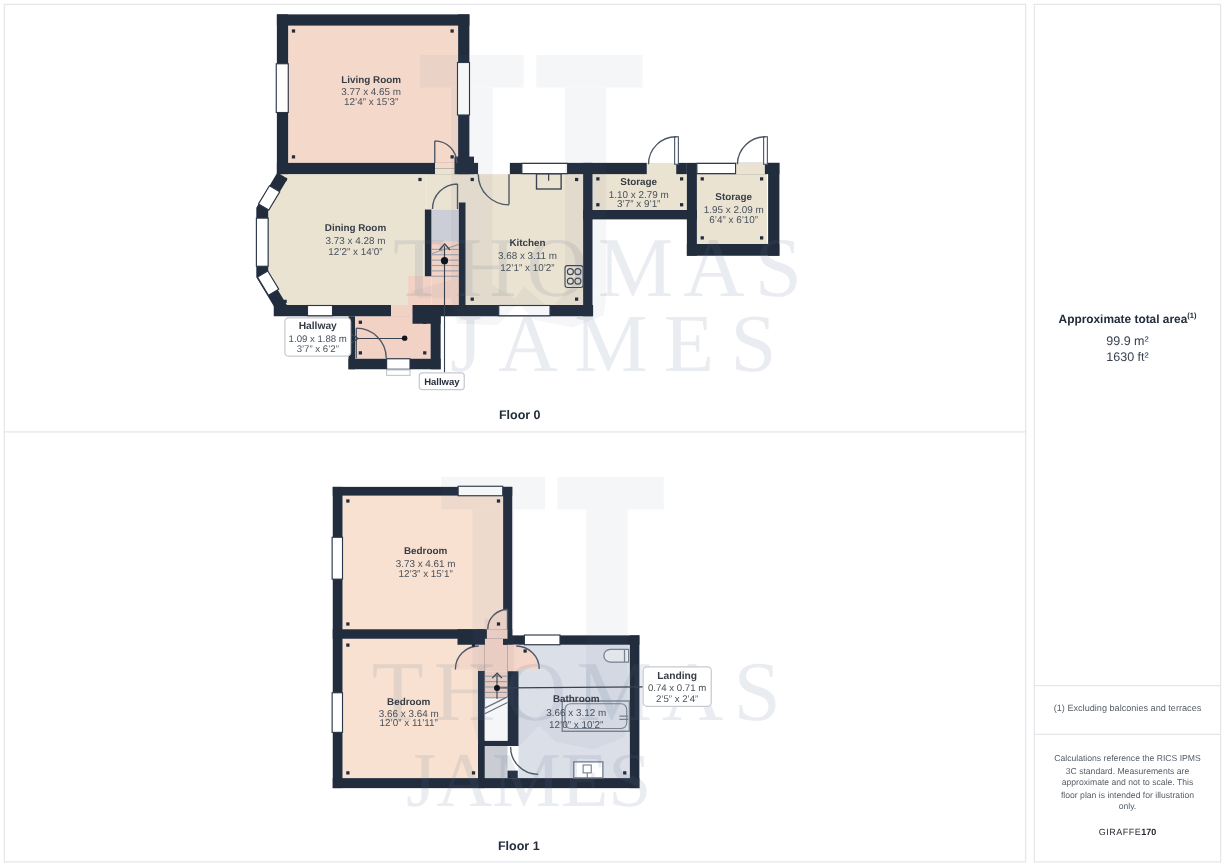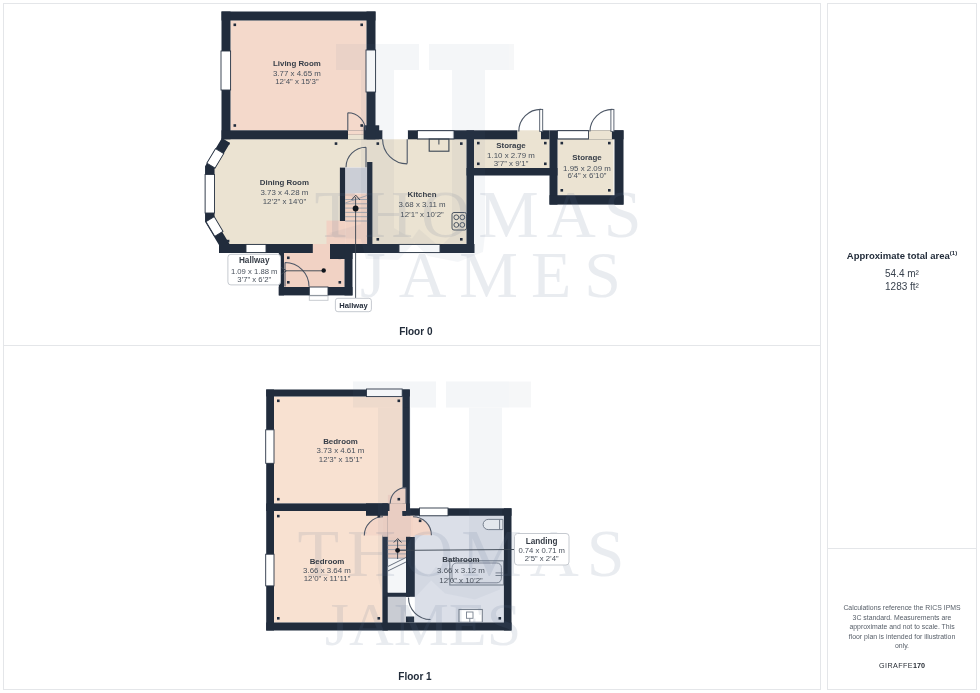--- a/index.html
+++ b/index.html
@@ -419,22 +419,25 @@
       </g>
 
       <text x="415" y="679.7" text-anchor="middle" font-size="10" font-weight="bold" fill="#222c3a">Floor 1</text>
     </g>
   </svg>
 
   <div class="sidebar">
 
     <div class="sb-main">
       <div class="sb-title">Approximate total area<sup>(1)</sup></div>
-      <div class="sb-m2">54.4 m²</div>
-      <div class="sb-ft2">1283 ft²</div>
+      <div class="sb-m2">99.9 m²</div>
+      <div class="sb-ft2">1630 ft²</div>
     </div>
 
+    <div class="sb-note">
+        <div>(1) Excluding balconies and terraces</div>
+      </div>
 
     <div class="sb-calc">Calculations reference the RICS IPMS<br>3C standard. Measurements are<br>approximate and not to scale. This<br>floor plan is intended for illustration<br>only.</div>
 
     <div class="sb-logo">GIRAFFE<b>170</b></div>
   </div>
 </div>
 
 </body></html>

